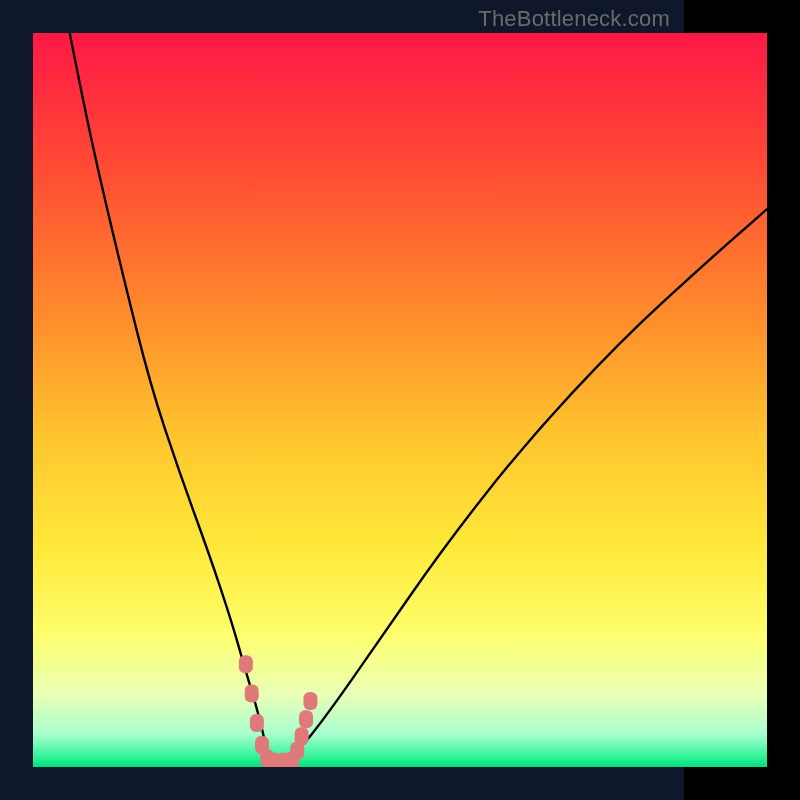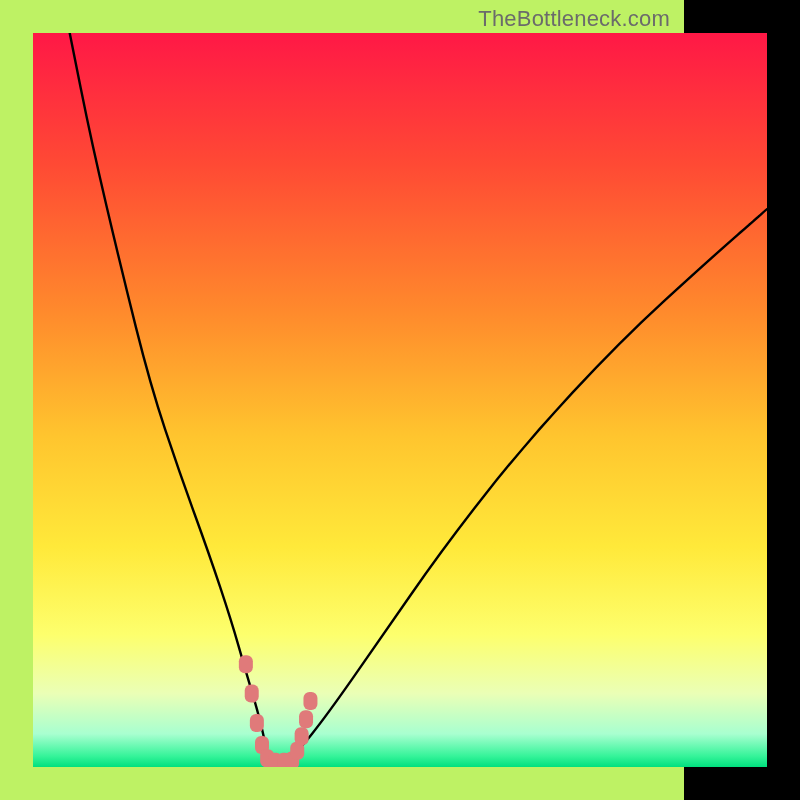--- a/index.html
+++ b/index.html
@@ -7,21 +7,21 @@
     padding: 0;
     width: 800px;
     height: 800px;
     background: #000;
     overflow: hidden;
   }
   .outer {
     position: relative;
     width: 684px;
     height: 800px;
-    background: #bef264;
+    background: #0f172a;
   }
   .watermark {
     position: absolute;
     top: 6px;
     right: 14px;
     color: #6b6b6b;
     font-family: Arial, Helvetica, sans-serif;
     font-size: 22px;
     letter-spacing: 0.2px;
     z-index: 5;

